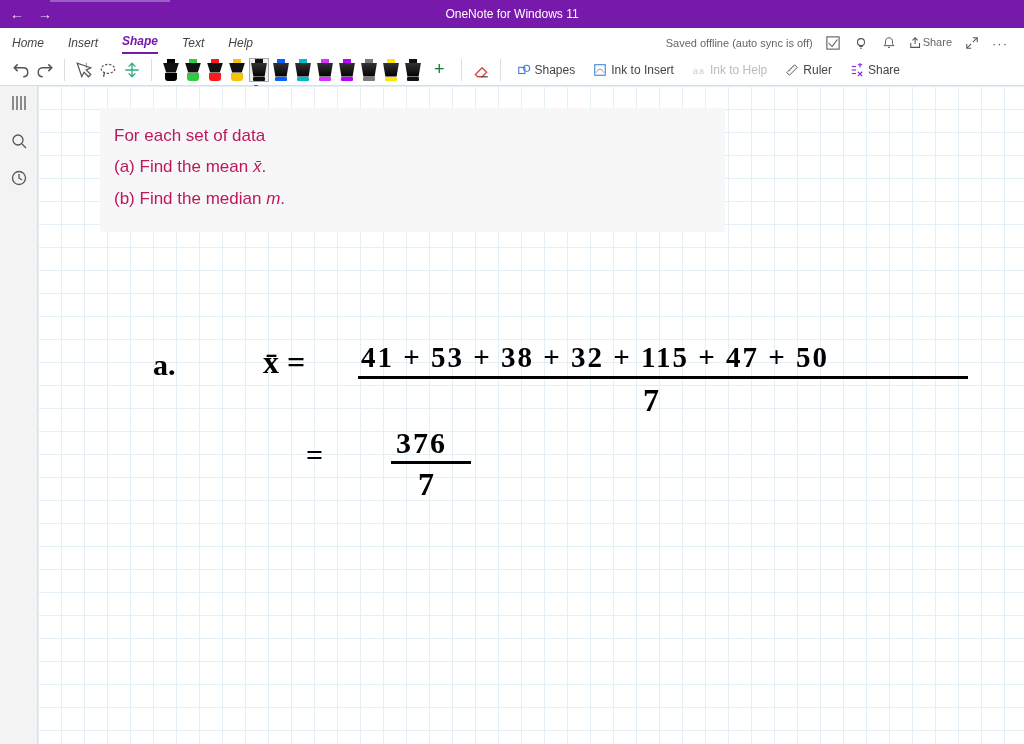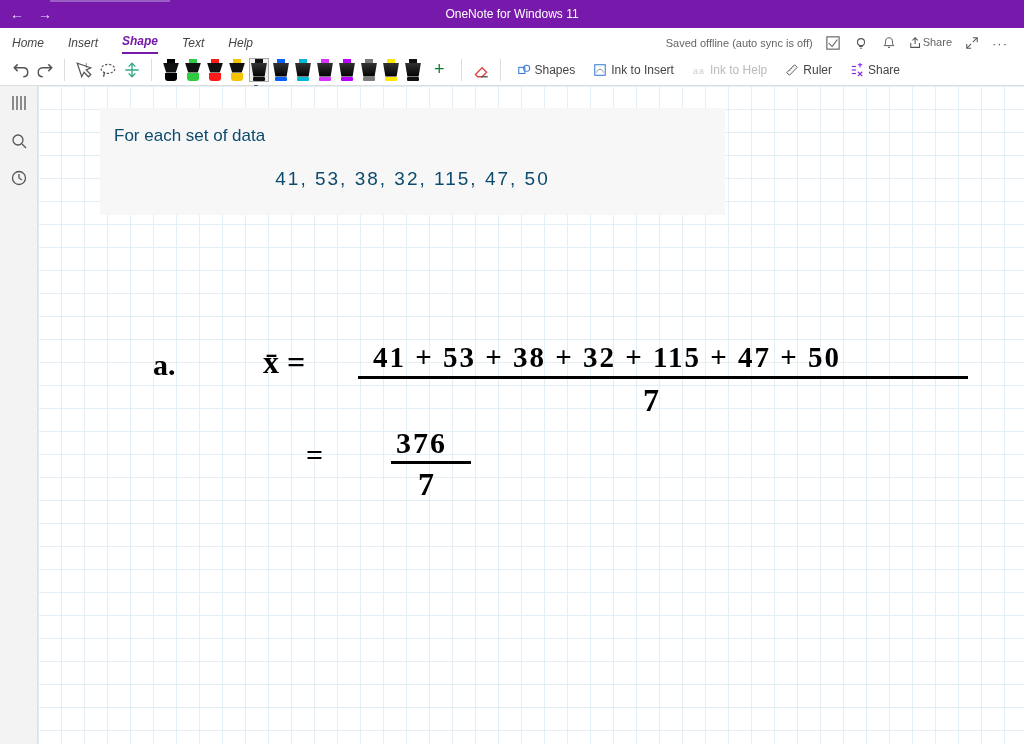--- a/index.html
+++ b/index.html
@@ -42,21 +42,21 @@
 .tb-button { display: flex; align-items: center; gap: 4px; font-size: 12px; color: #444; padding: 0 6px; }
 .tb-button.disabled { color: #bbb; }
 .tb-button svg, .tb-button .ic { width: 14px; height: 14px; }
 
 
 .siderail { position: absolute; left: 0; top: 86px; width: 38px; height: calc(100% - 86px); background: #f3f3f3; border-right: 1px solid #ddd; display: flex; flex-direction: column; align-items: center; padding-top: 8px; gap: 18px; color: #555; font-size: 15px; }
 
 
 .canvas { position: absolute; left: 38px; top: 86px; right: 0; bottom: 0; background: #fff; background-image: linear-gradient(#e3eef5 1px, transparent 1px), linear-gradient(90deg, #e3eef5 1px, transparent 1px); background-size: 23px 23px; overflow: hidden; }
 
-.problem-box { position: absolute; left: 62px; top: 22px; width: 625px; background: #f7f7f7; padding: 12px 14px 18px; color: #0c4a6e; font-family: Georgia, "Times New Roman", serif; font-size: 17px; line-height: 1.85; }
+.problem-box { position: absolute; left: 62px; top: 22px; width: 625px; background: #f7f7f7; padding: 12px 14px 18px; color: #be185d; font-family: Georgia, "Times New Roman", serif; font-size: 17px; line-height: 1.85; }
 .problem-box .mathvar { font-style: italic; }
 .problem-data { text-align: center; font-size: 19px; padding-top: 10px; letter-spacing: 2px; }
 
 .hand { position: absolute; font-family: "Comic Sans MS", "Segoe Script", cursive; font-weight: 700; color: #000; }
 </style>
 </head>
 <body>
 
 <div class="titlebar">
   <div class="top-accent"></div>
@@ -270,26 +270,27 @@
     <svg width="16" height="16" viewBox="0 0 16 16">
         <circle cx="8" cy="8" r="6.5" fill="none" stroke="#555" stroke-width="1.3"></circle>
         <path d="M8 4 L8 8 L11 10" fill="none" stroke="#555" stroke-width="1.3"></path>
       </svg>
   </span>
 </div>
 
 <div class="canvas">
   <div class="problem-box">
     <div>For each set of data</div>
-    <div class="problem-data">41,   53,   38,   32,   115,   47,   50</div>
+    <div>(a) Find the mean <span class="mathvar">x̄</span>.</div>
+    <div>(b) Find the median <span class="mathvar">m</span>.</div>
   </div>
 
   <div class="hand" style="left:115px; top:262px; font-size:30px;">a.</div>
   <div class="hand" style="left:225px; top:258px; font-size:32px;">x̄  =</div>
-  <div class="hand" style="left:335px; top:255px; font-size:29px; letter-spacing:2px;">41 + 53 + 38 + 32 + 115 + 47 + 50</div>
+  <div class="hand" style="left:323px; top:255px; font-size:29px; letter-spacing:2px;">41 + 53 + 38 + 32 + 115 + 47 + 50</div>
   <div class="hand" style="left:320px; top:290px; width:610px; height:0; border-top:3px solid #000;"></div>
   <div class="hand" style="left:605px; top:296px; font-size:32px;">7</div>
 
   <div class="hand" style="left:268px; top:352px; font-size:30px;">=</div>
   <div class="hand" style="left:358px; top:340px; font-size:30px; letter-spacing:2px;text-align:center;">376</div>
   <div class="hand" style="left:353px; top:375px; width:80px; height:0; border-top:3px solid #000;"></div>
   <div class="hand" style="left:380px; top:380px; font-size:32px;">7</div>
 </div>
 
 </body></html>

